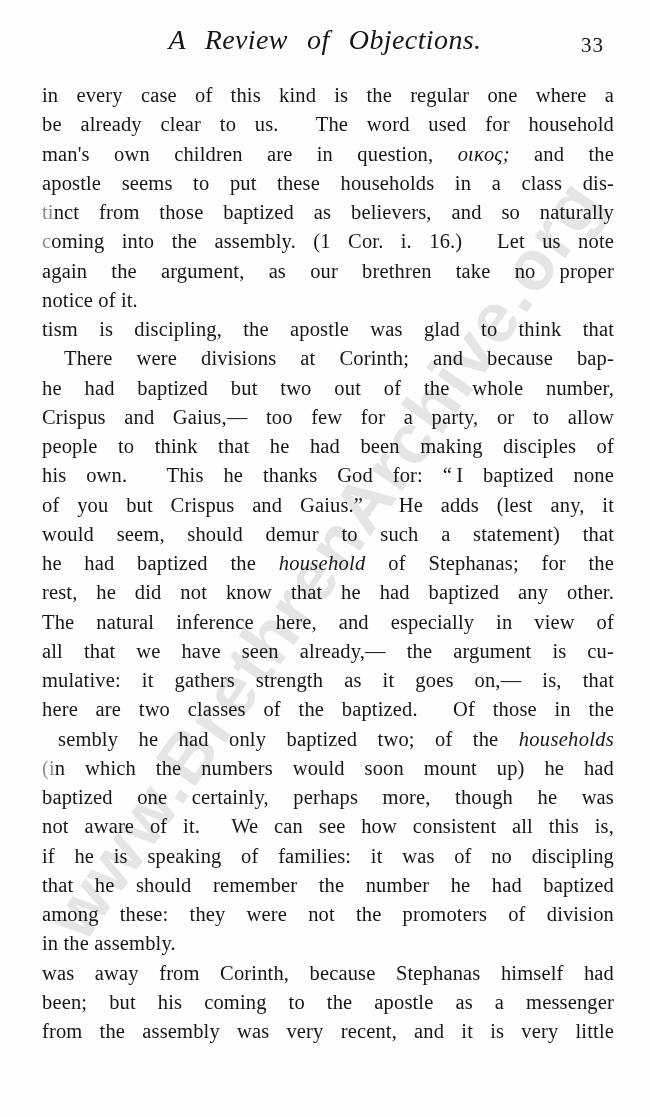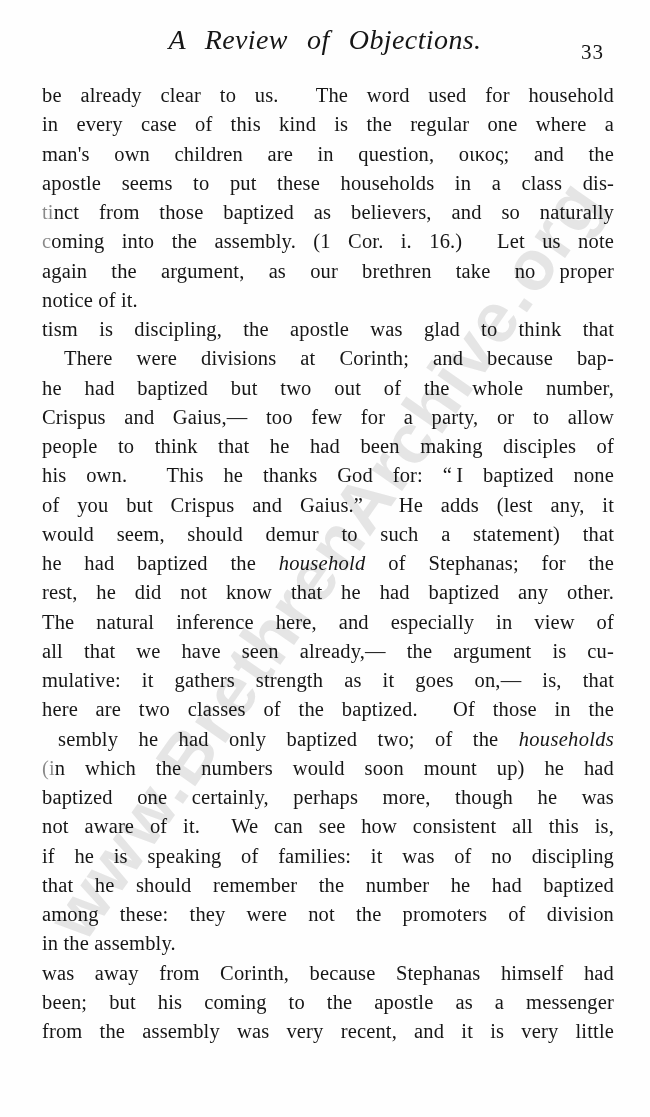--- a/index.html
+++ b/index.html
@@ -29,59 +29,59 @@
   }
   .running-title{
     text-align:center;
     font-style:italic;
     font-size:28px;
     word-spacing:0.42em;
     letter-spacing:0.4px;
   }
   .page-number{
     position:absolute;
-    right:46px;top:16px;
+    right:46px;top:9px;
     font-size:21px;
     letter-spacing:1px;
   }
   .body-text{
     position:absolute;
     top:81px;left:42px;width:572px;
     z-index:1;
     font-size:20.5px;
   }
   .line{
     line-height:29.25px;
     height:29.25px;
     white-space:pre-wrap;
     letter-spacing:0.15px;
   }
   .j{
     text-align:justify;
     text-align-last:justify;
   }
-  .it{}
+  .it{font-style:italic;}
   .bi{font-style:italic;font-weight:normal;letter-spacing:0.3px;}
   .f{opacity:0.5;}
 </style>
 </head>
 <body>
 
 <div class="page">
 
   <div class="watermark">www.BrethrenArchive.org</div>
 
   <div class="page-header">
     <div class="running-title">A Review of Objections.</div>
     <div class="page-number">33</div>
   </div>
 
   <div class="body-text">
+      <div class="line j"><span>in every case of this kind is the regular one where a</span></div>
       <div class="line j"><span>be already clear to us.&nbsp; The word used for household</span></div>
-      <div class="line j"><span>in every case of this kind is the regular one where a</span></div>
       <div class="line j"><span>man's own children are in question, </span><span class="it">οικος;</span><span> and the</span></div>
       <div class="line j"><span>apostle seems to put these households in a class dis-</span></div>
       <div class="line j"><span class="f">ti</span><span>nct from those baptized as believers, and so naturally</span></div>
       <div class="line j"><span class="f">c</span><span>oming into the assembly. (1 Cor. i. 16.)&nbsp; Let us note</span></div>
       <div class="line j"><span>again the argument, as our brethren take no proper</span></div>
       <div class="line"><span>notice of it.</span></div>
       <div class="line j"><span>tism is discipling, the apostle was glad to think that</span></div>
       <div class="line j" style="padding-left: 22px;"><span>There were divisions at Corinth; and because bap-</span></div>
       <div class="line j"><span>he had baptized but two out of the whole number,</span></div>
       <div class="line j"><span>Crispus and Gaius,— too few for a party, or to allow</span></div>

